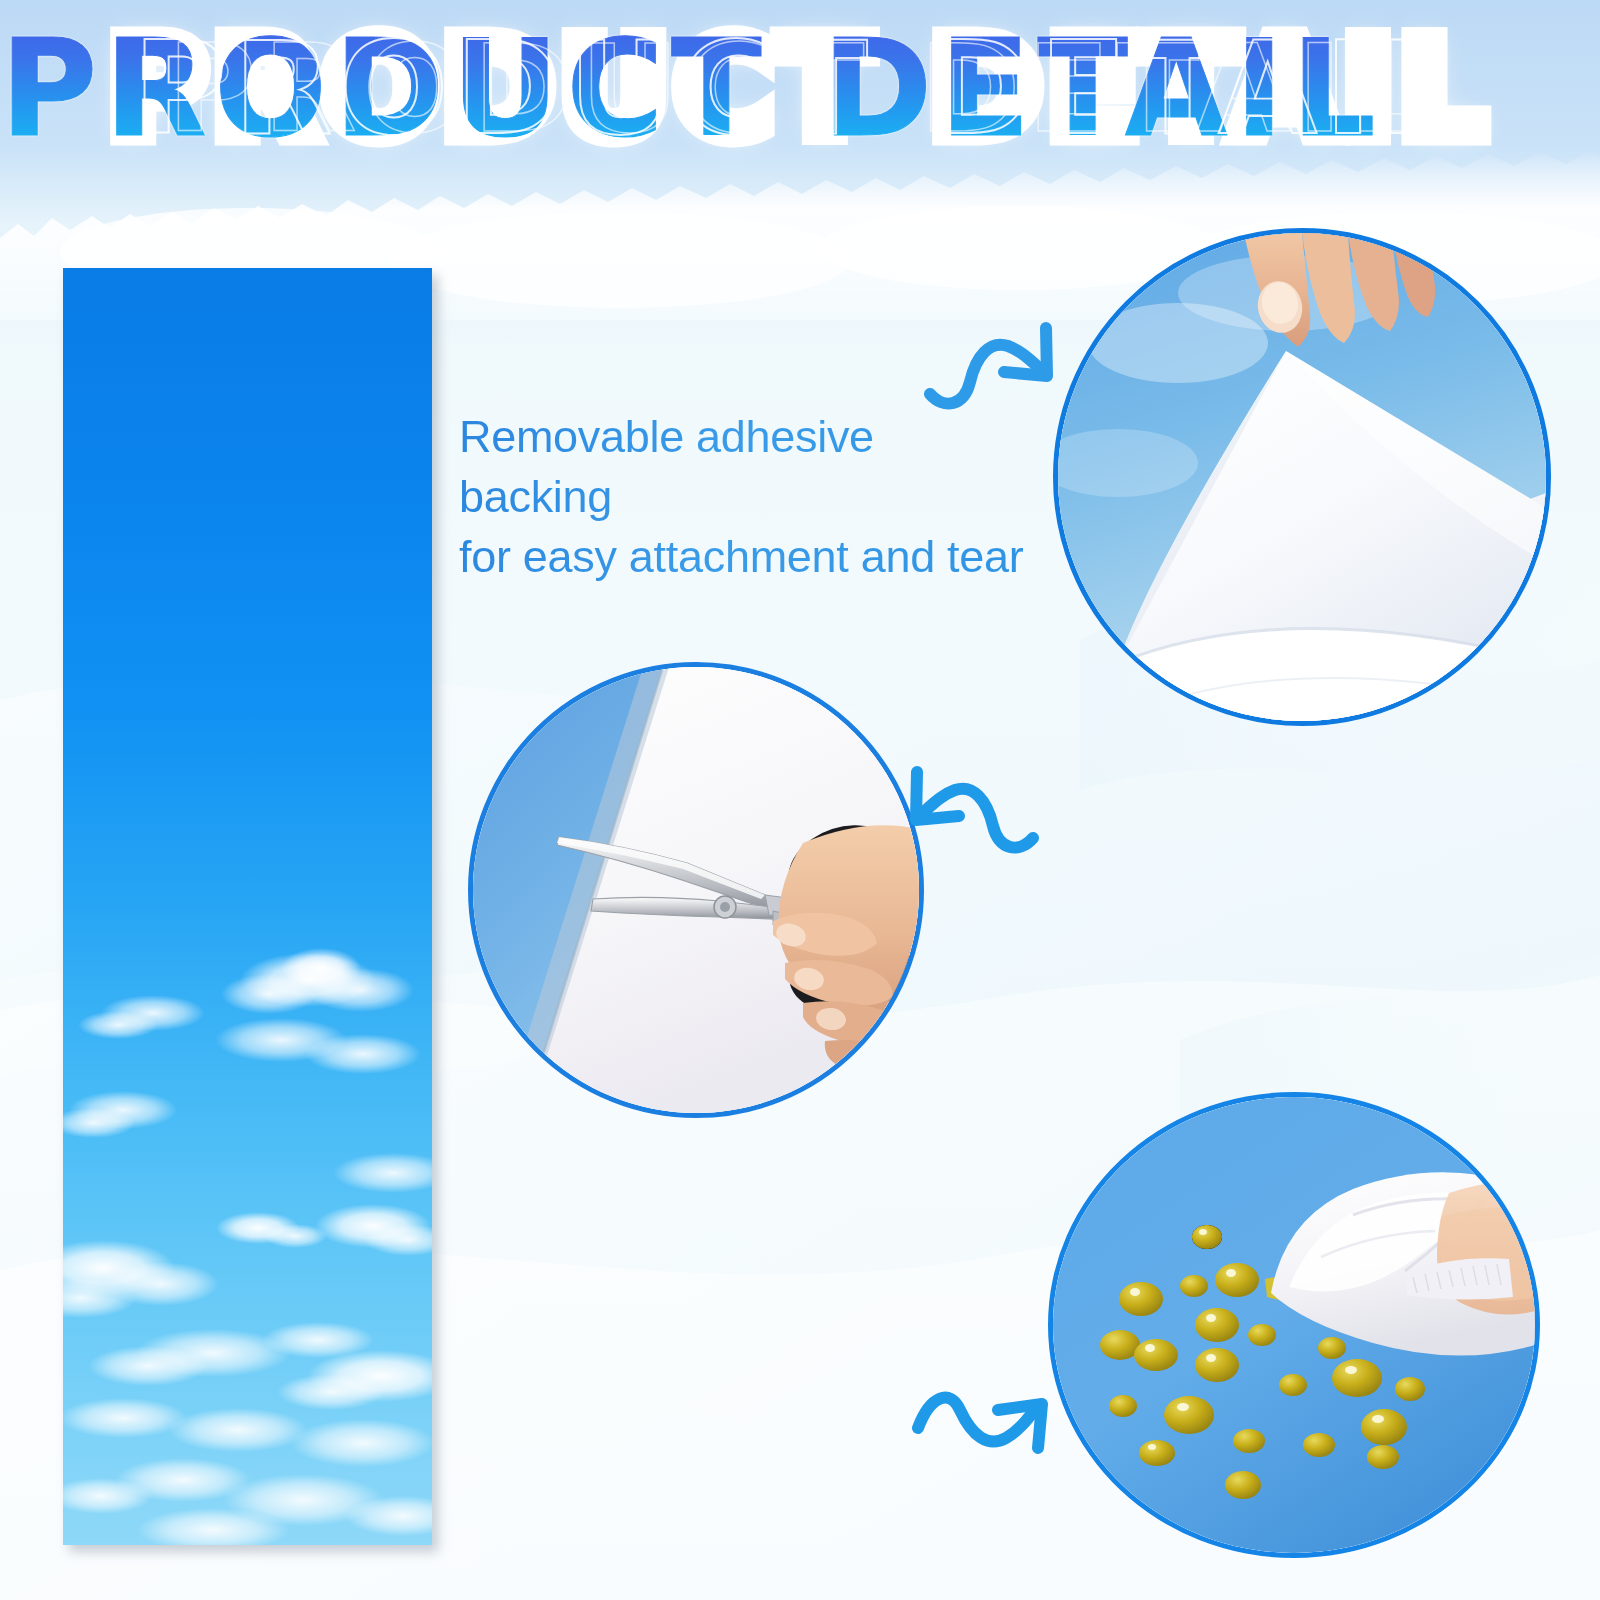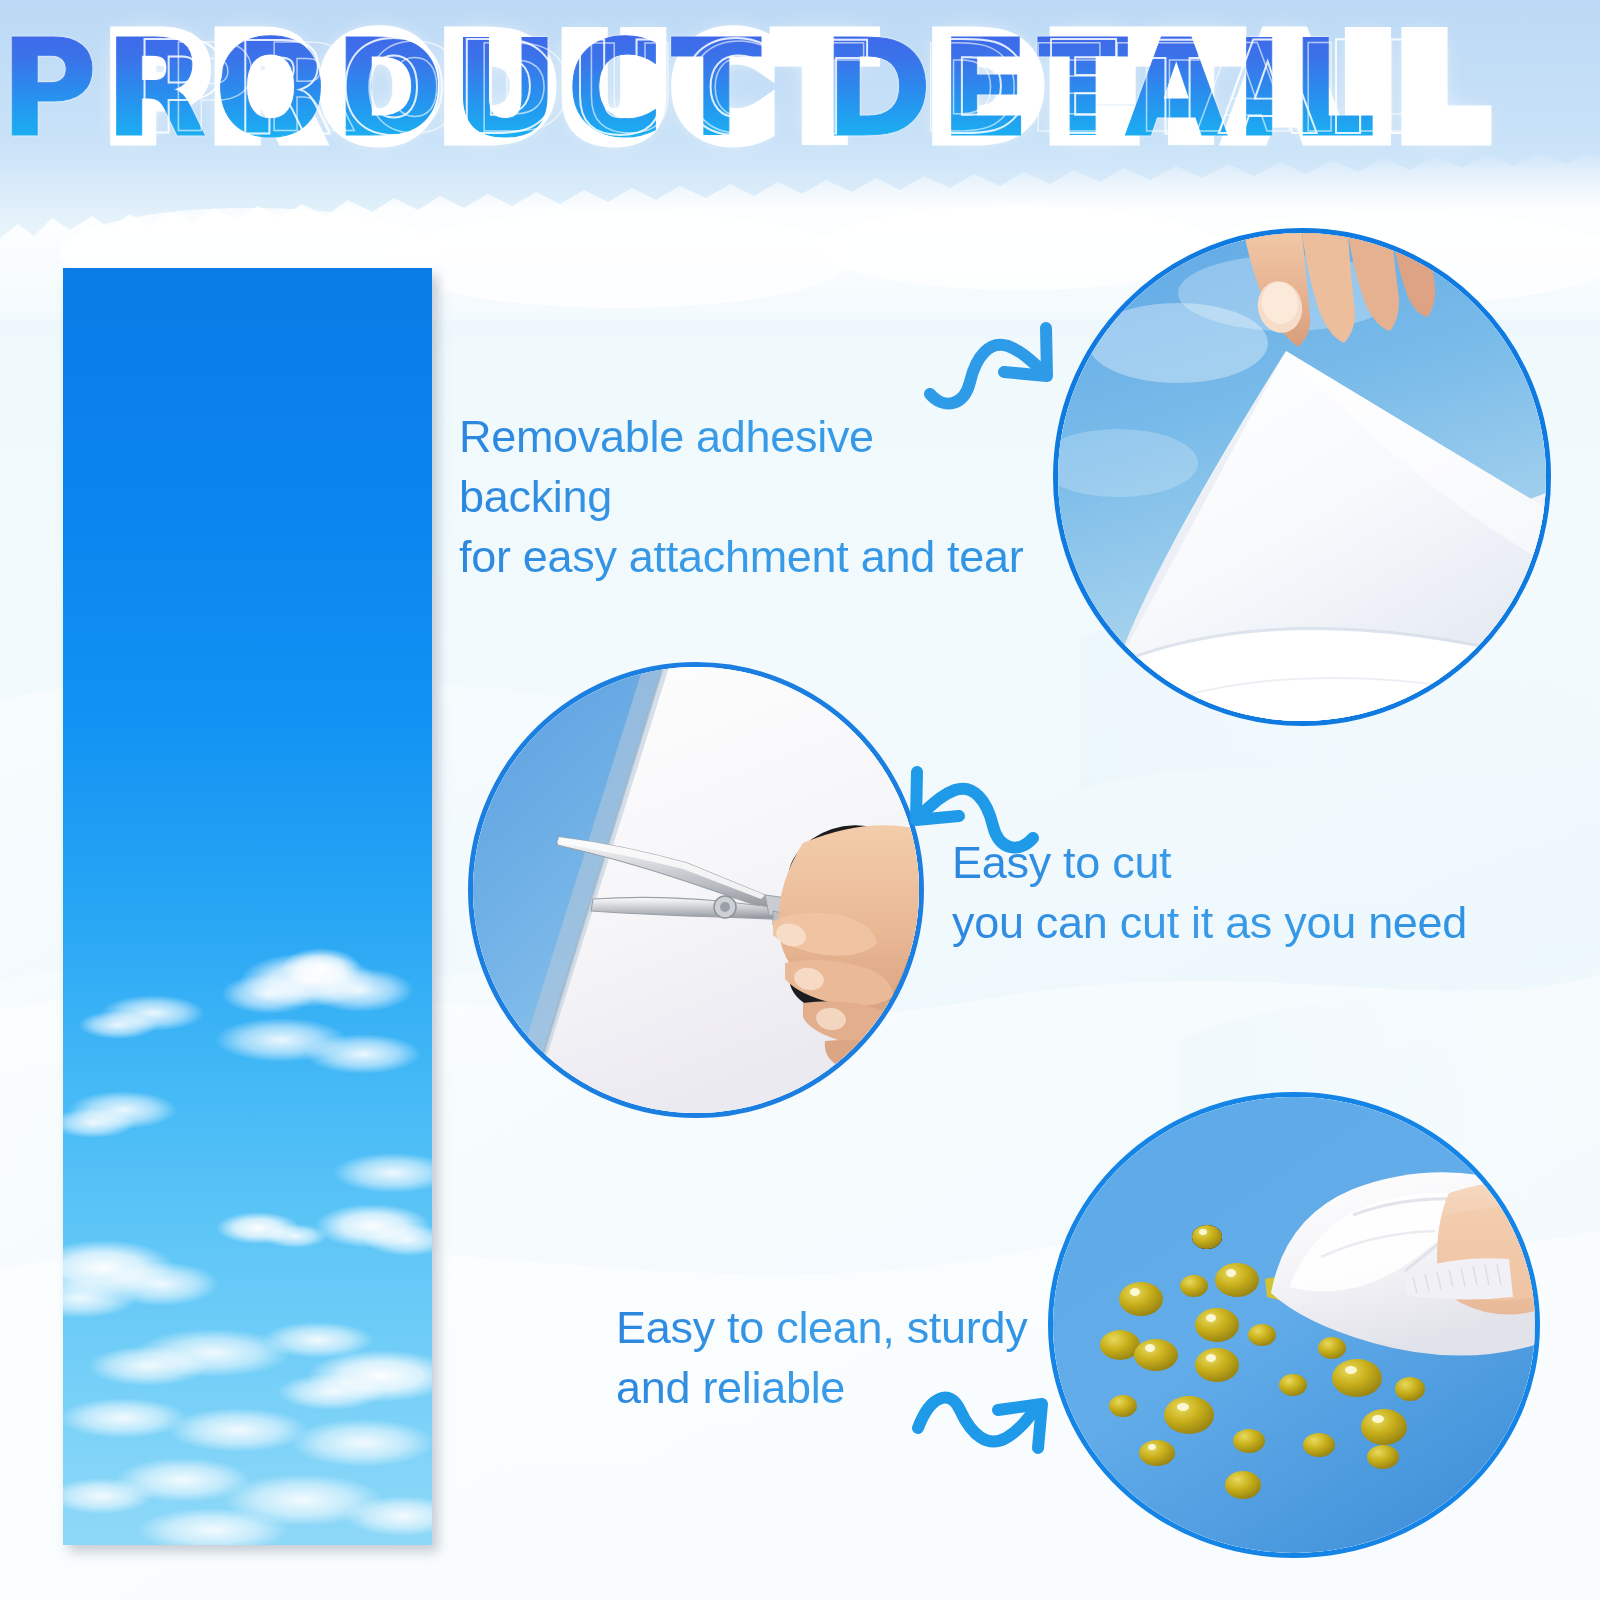--- a/index.html
+++ b/index.html
@@ -416,24 +416,20 @@
             <path d="M420,169 L424,188"></path>
           <path d="M432,168 L436,188"></path>
             <path d="M444,167 L448,188"></path>
         </g>
       </g>
     </svg>
   </div>
 
   <div class="caption cap1">Removable adhesive backing
 for easy attachment and tear</div>
-  <div class="caption cap2">Easy to cut
-you can cut it as you need</div>
-  <div class="caption cap3">Easy to clean, sturdy
-and reliable</div>
 
   <svg class="arrow" style="left:916px;top:306px;" width="150" height="106" viewBox="0 0 150 106">
     <path d="M14,88 C28,104 48,100 54,76 C60,50 74,34 92,40 C106,45 116,56 128,66" fill="none" stroke="#2e9be8" stroke-width="12" stroke-linecap="round"></path>
     <path d="M130,22 L131,70 L88,66" fill="none" stroke="#2e9be8" stroke-width="12" stroke-linecap="round" stroke-linejoin="round"></path>
   </svg>
 
   <svg class="arrow" style="left:893px;top:742px;" width="150" height="114" viewBox="0 0 150 114">
     <path d="M140,96 C126,112 106,108 100,84 C94,58 80,42 62,48 C48,53 38,64 26,74" fill="none" stroke="#1f9ae8" stroke-width="12" stroke-linecap="round"></path>
     <path d="M24,30 L23,78 L66,74" fill="none" stroke="#1f9ae8" stroke-width="12" stroke-linecap="round" stroke-linejoin="round"></path>
   </svg>

